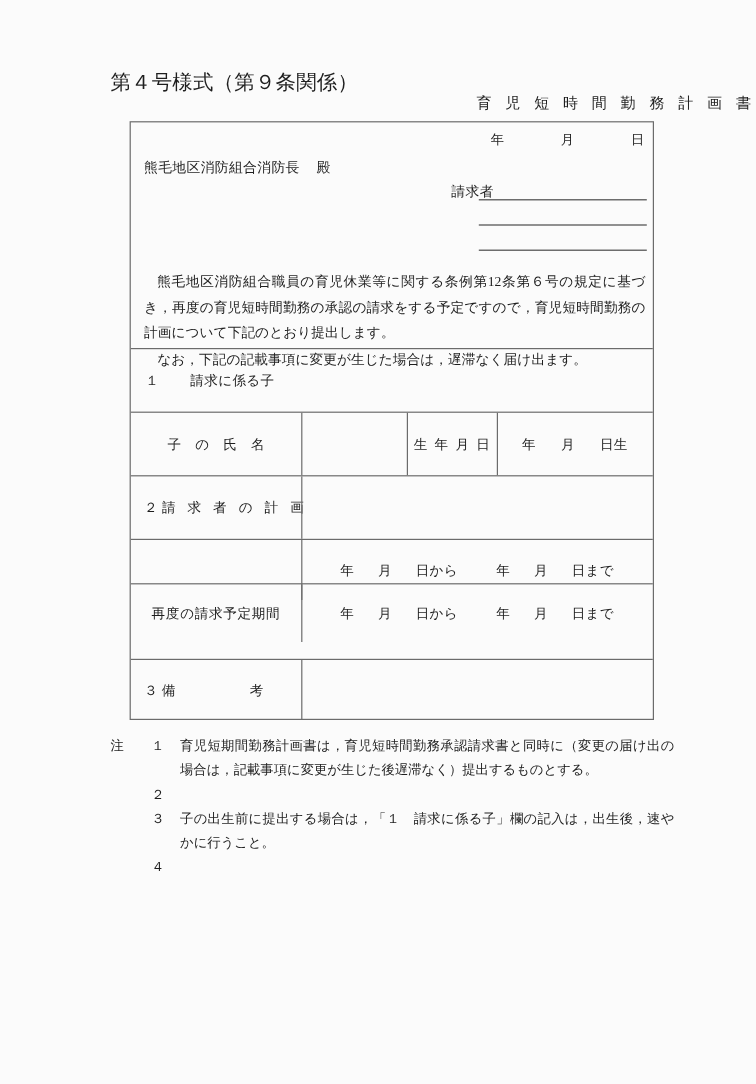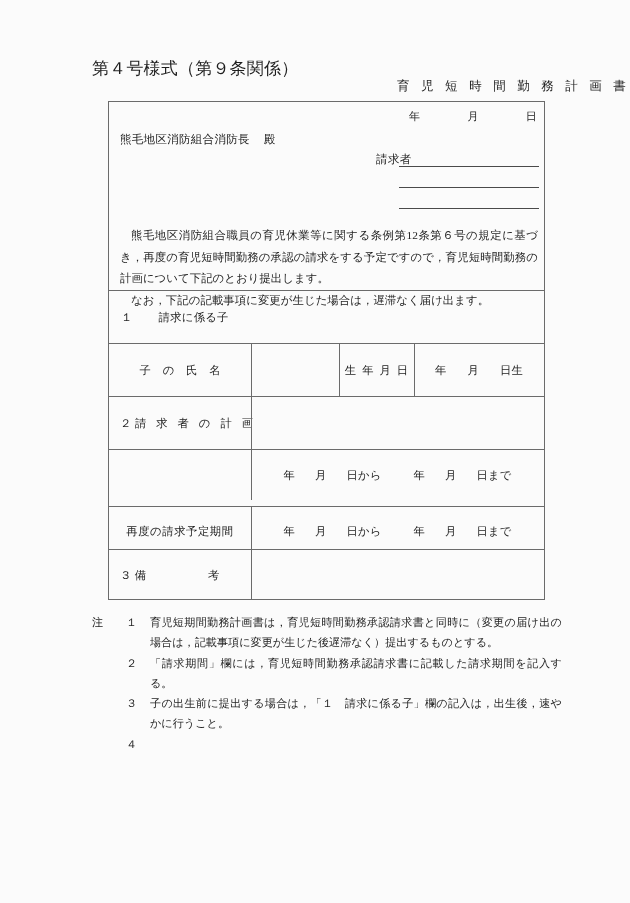--- a/index.html
+++ b/index.html
@@ -128,21 +128,21 @@
     position: absolute;
     left: 0;
     width: 435px;
     border-top: 1px solid #6b6b6b;
     box-sizing: border-box;
   }
   .r1 { top: 188px; height: 53px; }
   .r2 { top: 241px; height: 53px; }
   .r3 { top: 294px; height: 53px; }
   .r4 { top: 347px; height: 51px; }
-  .r5 { top: 404px; height: 49px; font-family: Liberation Mono, monospace; }
+  .r5 { top: 384px; height: 49px; font-family: Liberation Mono, monospace; }
   .r6 { top: 447px; height: 51px; }
 
   .cell {
     position: absolute;
     top: 0;
     height: 100%;
     display: flex;
     align-items: center;
     font-size: 11.3px;
     box-sizing: border-box;
@@ -357,21 +357,20 @@
 
   <div class="notes">
     <div class="note-row">
       <span class="note-head">注</span>
       <span class="note-num">１</span>
       <span class="note-body">育児短期間勤務計画書は，育児短時間勤務承認請求書と同時に（変更の届け出の場合は，記載事項に変更が生じた後遅滞なく）提出するものとする。</span>
     </div>
     <div class="note-row">
       <span class="note-head"></span>
       <span class="note-num">２</span>
-      <span class="note-body">「請求期間」欄には，育児短時間勤務承認請求書に記載した請求期間を記入する。</span>
     </div>
     <div class="note-row">
       <span class="note-head"></span>
       <span class="note-num">３</span>
       <span class="note-body">子の出生前に提出する場合は，「１　請求に係る子」欄の記入は，出生後，速やかに行うこと。</span>
     </div>
     <div class="note-row">
       <span class="note-head"></span>
       <span class="note-num">４</span>
     </div>

